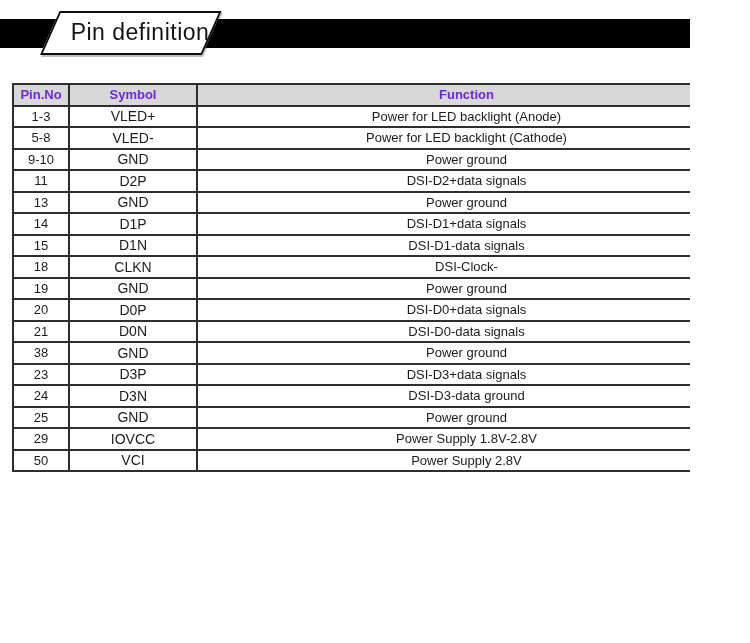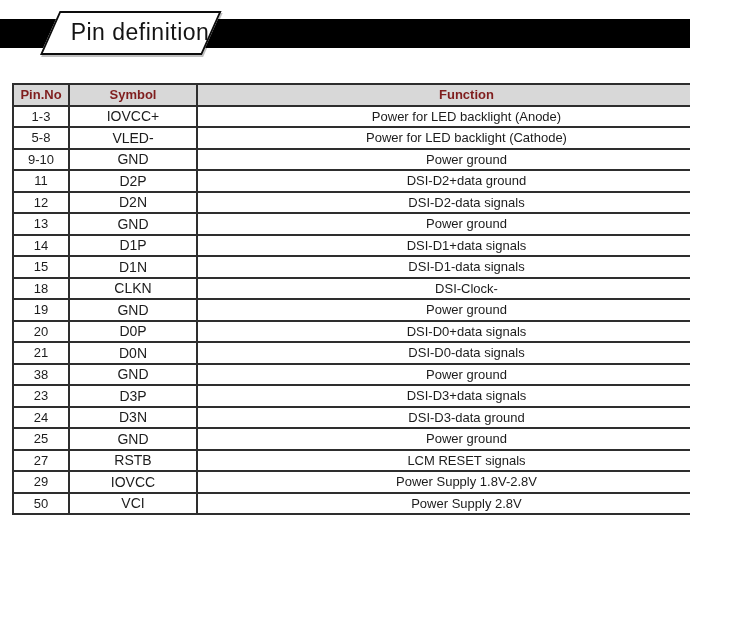--- a/index.html
+++ b/index.html
@@ -70,21 +70,21 @@
     vertical-align: middle;
     height: 19.5px;
     padding: 0 2px;
     overflow: hidden;
     white-space: nowrap;
   }
   .pin-table th {
     background: #d8d8d8;
     font-weight: bold;
     font-size: 13px;
-    color: #7f1d1d;
+    color: #6d28d9;
   }
   .pin-table td { background: #ffffff; }
   .pin-table td.sym { font-size: 14px; }
 </style>
 </head>
 <body>
 
 <div id="page">
 
   <div class="banner-bar"></div>
@@ -100,42 +100,37 @@
     <thead>
       <tr>
         <th>Pin.No</th>
         <th>Symbol</th>
         <th>Function</th>
       </tr>
     </thead>
     <tbody>
         <tr>
       <td class="pin">1-3</td>
-      <td class="sym">IOVCC+</td>
+      <td class="sym">VLED+</td>
       <td class="fun">Power for LED backlight (Anode)</td>
     </tr>
         <tr>
       <td class="pin">5-8</td>
       <td class="sym">VLED-</td>
       <td class="fun">Power for LED backlight (Cathode)</td>
     </tr>
         <tr>
       <td class="pin">9-10</td>
       <td class="sym">GND</td>
       <td class="fun">Power ground</td>
     </tr>
         <tr>
       <td class="pin">11</td>
       <td class="sym">D2P</td>
-      <td class="fun">DSI-D2+data ground</td>
-    </tr>
-        <tr>
-      <td class="pin">12</td>
-      <td class="sym">D2N</td>
-      <td class="fun">DSI-D2-data signals</td>
+      <td class="fun">DSI-D2+data signals</td>
     </tr>
         <tr>
       <td class="pin">13</td>
       <td class="sym">GND</td>
       <td class="fun">Power ground</td>
     </tr>
         <tr>
       <td class="pin">14</td>
       <td class="sym">D1P</td>
       <td class="fun">DSI-D1+data signals</td>
@@ -179,25 +174,20 @@
       <td class="pin">24</td>
       <td class="sym">D3N</td>
       <td class="fun">DSI-D3-data ground</td>
     </tr>
         <tr>
       <td class="pin">25</td>
       <td class="sym">GND</td>
       <td class="fun">Power ground</td>
     </tr>
         <tr>
-      <td class="pin">27</td>
-      <td class="sym">RSTB</td>
-      <td class="fun">LCM RESET signals</td>
-    </tr>
-        <tr>
       <td class="pin">29</td>
       <td class="sym">IOVCC</td>
       <td class="fun">Power Supply 1.8V-2.8V</td>
     </tr>
         <tr>
       <td class="pin">50</td>
       <td class="sym">VCI</td>
       <td class="fun">Power Supply 2.8V</td>
     </tr>
       </tbody>

